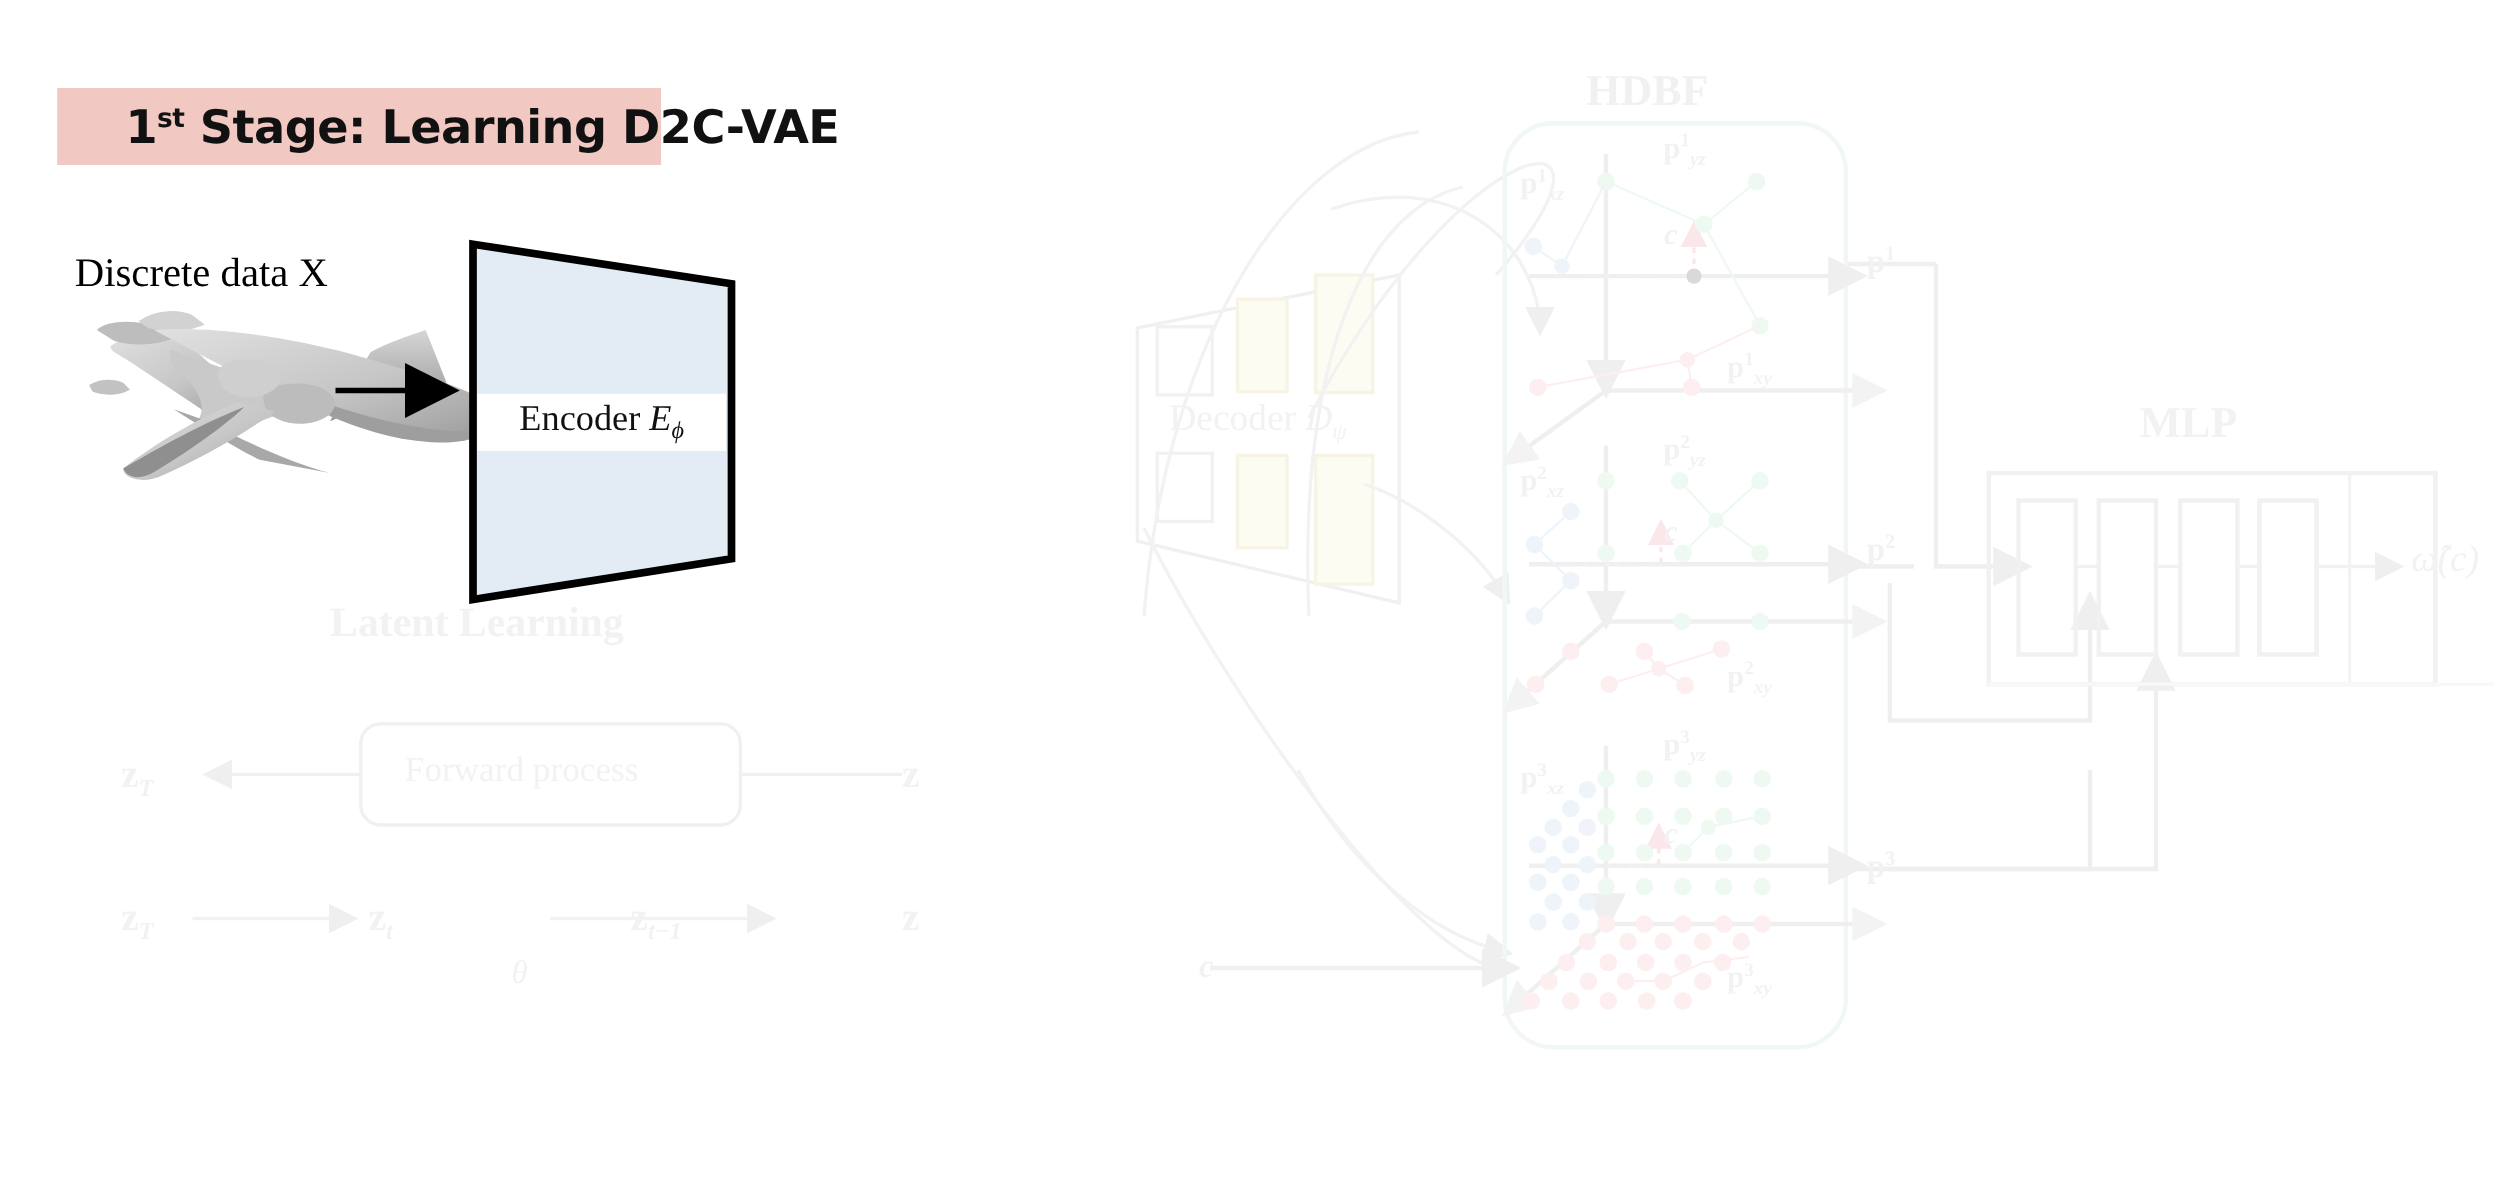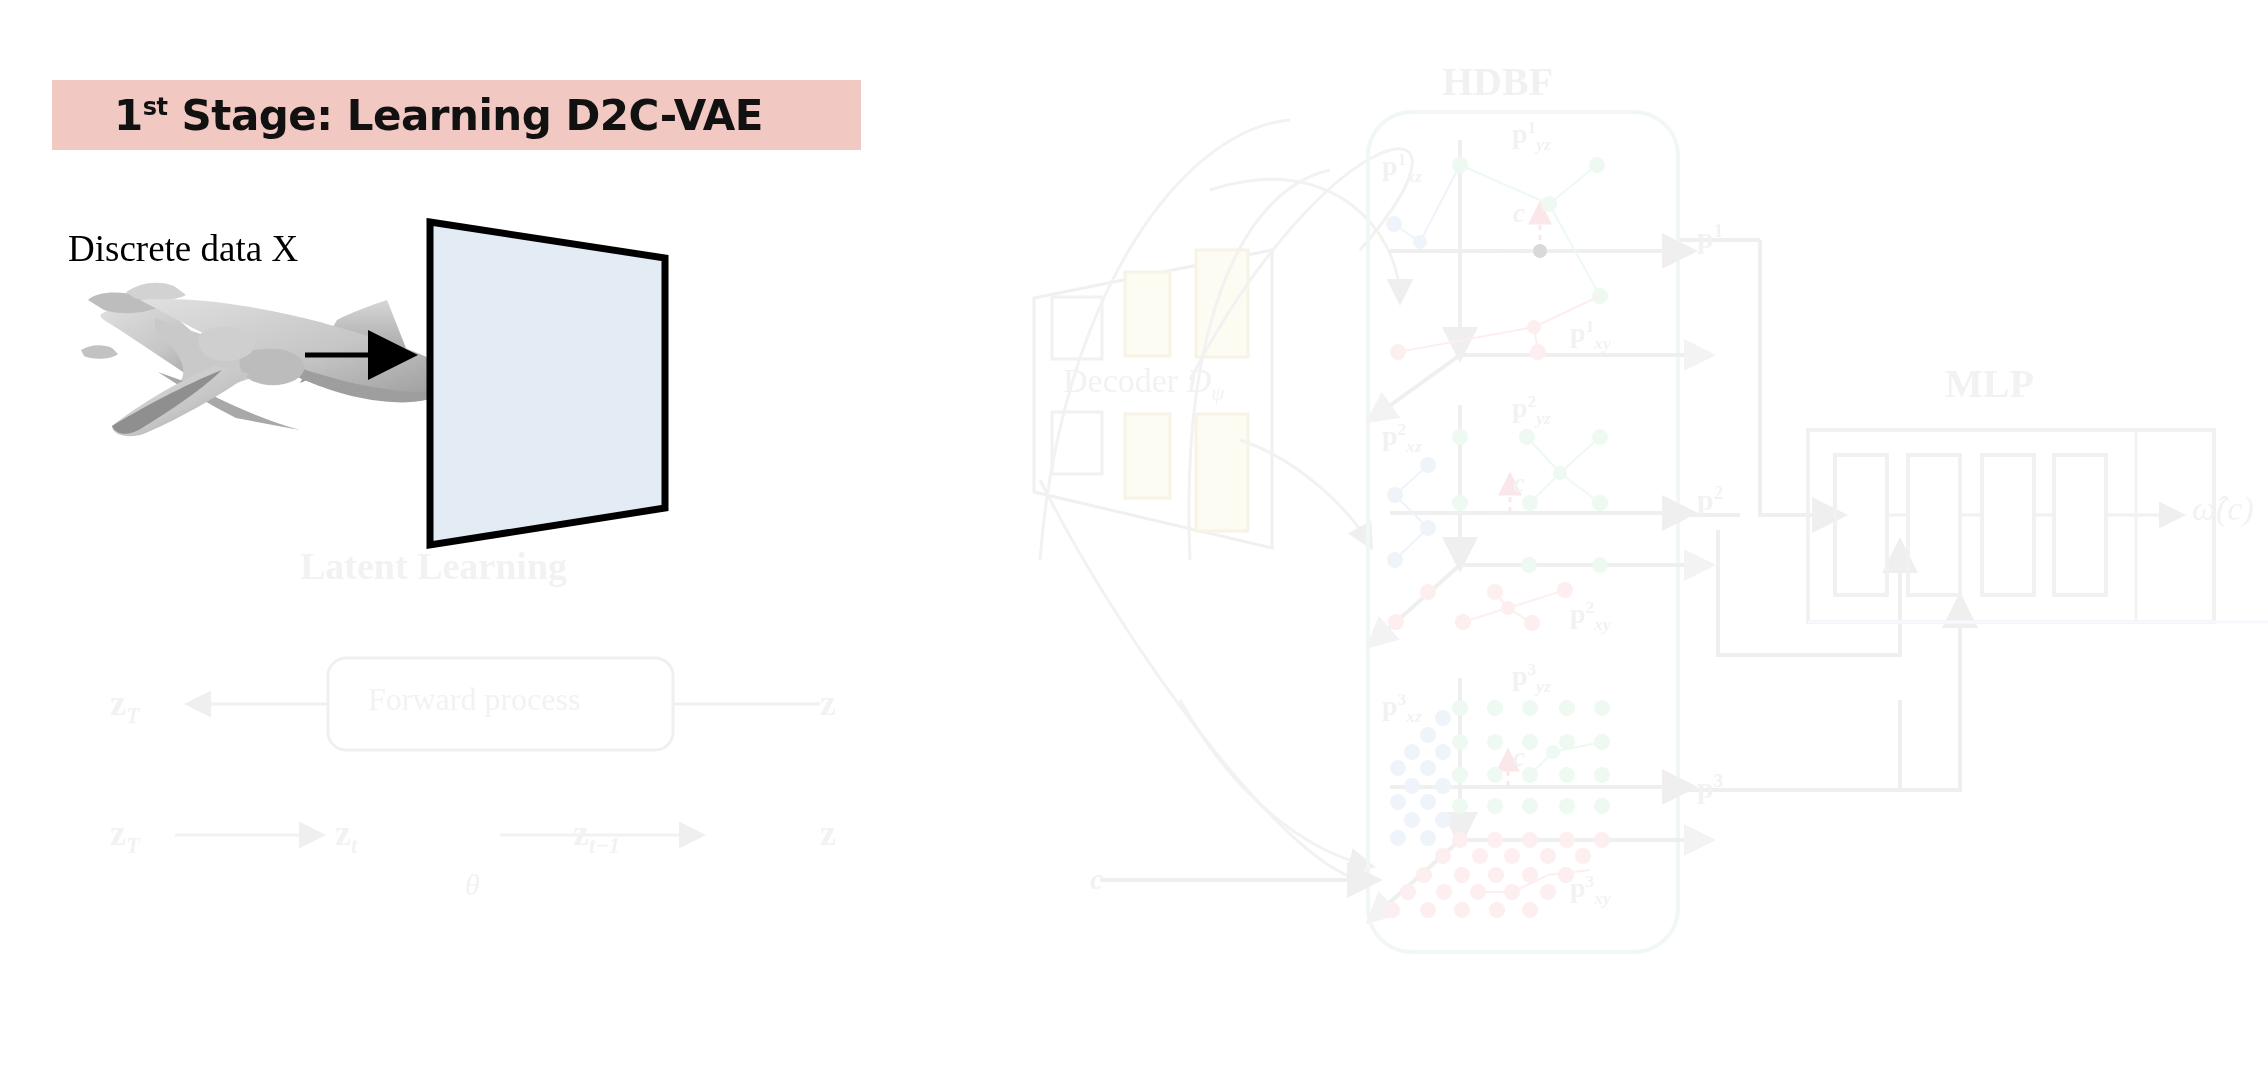--- a/index.html
+++ b/index.html
@@ -3,21 +3,21 @@
 <meta charset="utf-8">
 <style>
   html,body{margin:0;padding:0;background:#ffffff;}
   body{width:2268px;height:1080px;position:relative;overflow:hidden;
        font-family:"Liberation Serif",serif;}
   .stage{position:absolute;left:0;top:0;width:2268px;height:1080px;}
   svg.layer{position:absolute;left:0;top:0;width:2268px;height:1080px;overflow:visible;}
 
   
   #title-banner{
-    position:absolute;left:52px;top:80px;width:809px;height:70px;
+    position:absolute;left:52px;top:80px;width:549px;height:70px;
     background:#f2c8c2;display:flex;align-items:center;
   }
   #title-text{
     margin-left:62px;font-family:"DejaVu Sans",sans-serif;font-weight:bold;
     font-size:42px;color:#111;letter-spacing:-0.5px;white-space:nowrap;
   }
   #title-text sup{font-size:24px;vertical-align:super;}
 
   
   #discrete-label{
@@ -342,14 +342,17 @@
                C132,440 112,436 112,426 Z" fill="url(#planeG)"></path>
       <path d="M112,426 C142,408 186,384 222,370 C206,386 172,410 142,428
                C130,436 116,436 112,426 Z" fill="#8f8f8f"></path>
     </g>
 
     <line x1="305" y1="355" x2="408" y2="355" stroke="#000" stroke-width="5" marker-end="url(#blkArrow)"></line>
 
     <polygon points="430,222 665,258 665,508 430,545" fill="#e3ebf5" stroke="#000" stroke-width="7" stroke-linejoin="miter"></polygon>
   </svg>
 
+  <div id="encoder-textband">
+    <div id="encoder-text"><span>Encoder </span><i>E</i><span class="sub">ϕ</span></div>
+  </div>
 
 </div>
 
 </body></html>

